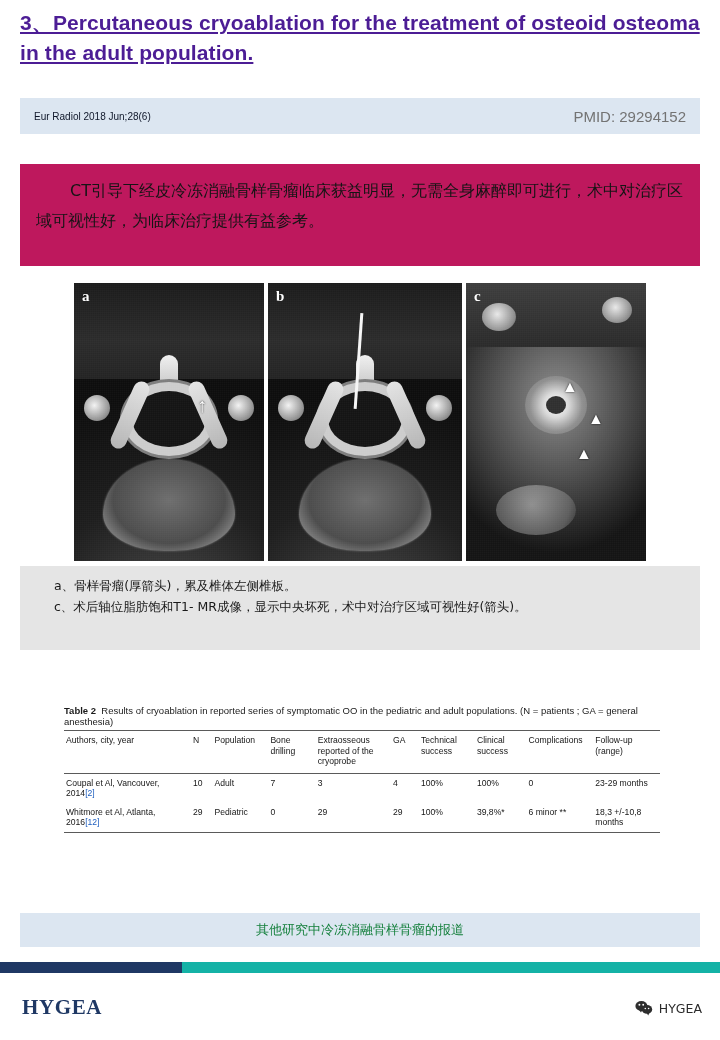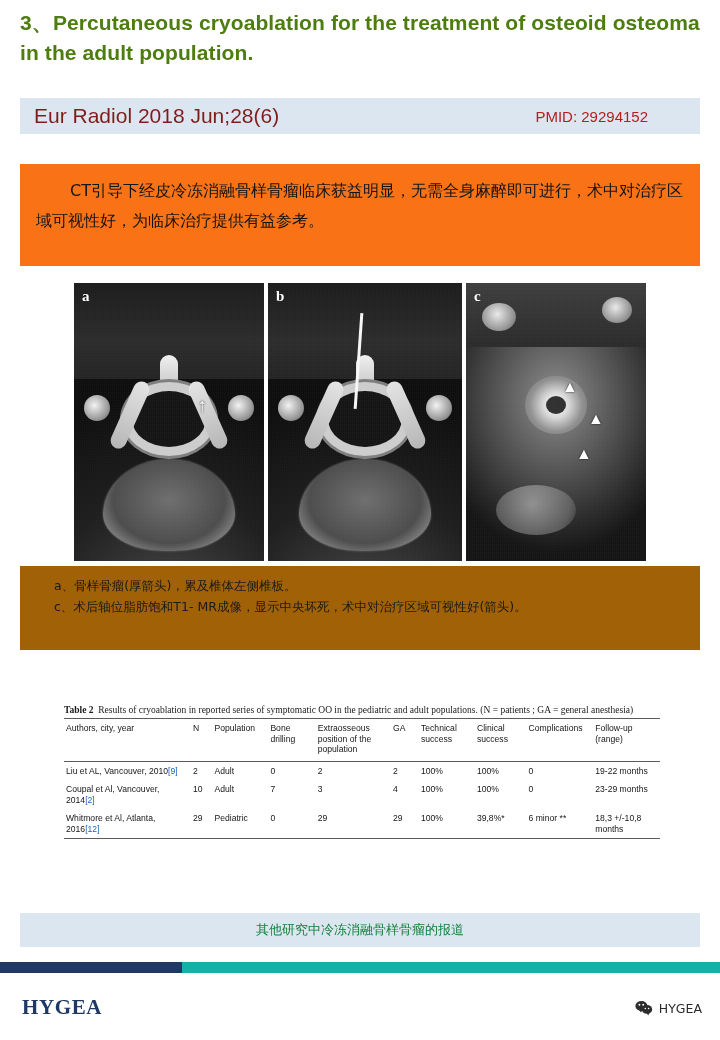--- a/index.html
+++ b/index.html
@@ -14,49 +14,49 @@
   }
   .page { position: relative; width: 720px; height: 1040px; }
 
   
   .title {
     position: absolute;
     left: 20px; top: 8px; width: 690px;
     font-size: 21px;
     font-weight: bold;
     line-height: 30px;
-    color: #4d7c0f;
+    color: #4c1d95;
     letter-spacing: 0.1px;
+    text-decoration: underline;
   }
 
   
   .citation-bar {
     position: absolute;
     left: 20px; top: 98px; width: 680px; height: 36px;
     background: #dce6f1;
     display: flex;
     align-items: center;
     padding: 0 14px;
   }
   .citation-journal {
-    font-size: 21px;
-    color: #7f1d1d;
+    font-size: 10px;
+    color: #0f172a;
   }
   .citation-pmid {
     font-size: 15px;
-    color: #b91c1c;
+    color: #737373;
     margin-left: auto;
-    margin-right: 38px;
   }
 
   
   .summary-box {
     position: absolute;
     left: 20px; top: 164px; width: 680px; height: 102px;
-    background: #f97316;
+    background: #be185d;
     padding: 12px 16px 10px 16px;
   }
   .summary-text {
     font-size: 16px;
     line-height: 30px;
     color: #151515;
     text-indent: 34px;
     font-family: "DejaVu Sans", sans-serif;
   }
 
@@ -194,39 +194,39 @@
   .mr-blob {
     position: absolute;
     border-radius: 50%;
     background: radial-gradient(circle at 45% 40%, #e8e8e8, #8b8b8b 70%, rgba(40,40,40,0) 100%);
   }
 
   
   .caption-box {
     position: absolute;
     left: 20px; top: 566px; width: 680px; height: 84px;
-    background: #a16207;
+    background: #e5e5e5;
     padding: 9px 12px 0 34px;
   }
   .caption-line {
     font-size: 12.5px;
     line-height: 21px;
     color: #1a1a1a;
     font-family: "DejaVu Sans", sans-serif;
   }
 
   
   .table-wrap {
     position: absolute;
     left: 64px; top: 705px; width: 596px;
   }
   .tbl-title {
     font-size: 9.5px;
     color: #1a1a1a;
-    font-family: Liberation Serif, serif;
+    font-family: Liberation Sans, sans-serif;
     padding-bottom: 3px;
   }
   .tbl-title b { font-weight: bold; }
   table.results {
     width: 596px;
     border-collapse: collapse;
     font-family: Liberation Sans, sans-serif;
     font-size: 8.6px;
     color: #161616;
   }
@@ -373,41 +373,29 @@
     <div class="tbl-title">
       <b>Table 2</b>&nbsp;&nbsp;<span>Results of cryoablation in reported series of symptomatic OO in the pediatric and adult populations. (N = patients ; GA = general anesthesia)</span>
     </div>
     <table class="results">
       <thead>
         <tr>
           <th style="width:118px">Authors, city, year</th>
           <th style="width:20px">N</th>
           <th style="width:52px">Population</th>
           <th style="width:44px">Bone drilling</th>
-          <th style="width:70px">Extraosseous position of the population</th>
+          <th style="width:70px">Extraosseous reported of the cryoprobe</th>
           <th style="width:26px">GA</th>
           <th style="width:52px">Technical success</th>
           <th style="width:48px">Clinical success</th>
           <th style="width:62px">Complications</th>
           <th style="width:62px">Follow-up (range)</th>
         </tr>
       </thead>
       <tbody>
-        <tr>
-          <td><span>Liu et AL, Vancouver, 2010</span><span class="lnk">[9]</span></td>
-          <td>2</td>
-          <td>Adult</td>
-          <td>0</td>
-          <td>2</td>
-          <td>2</td>
-          <td>100%</td>
-          <td>100%</td>
-          <td>0</td>
-          <td>19-22 months</td>
-        </tr>
         <tr>
           <td><span>Coupal et Al, Vancouver, 2014</span><span class="lnk">[2]</span></td>
           <td>10</td>
           <td>Adult</td>
           <td>7</td>
           <td>3</td>
           <td>4</td>
           <td>100%</td>
           <td>100%</td>
           <td>0</td>

